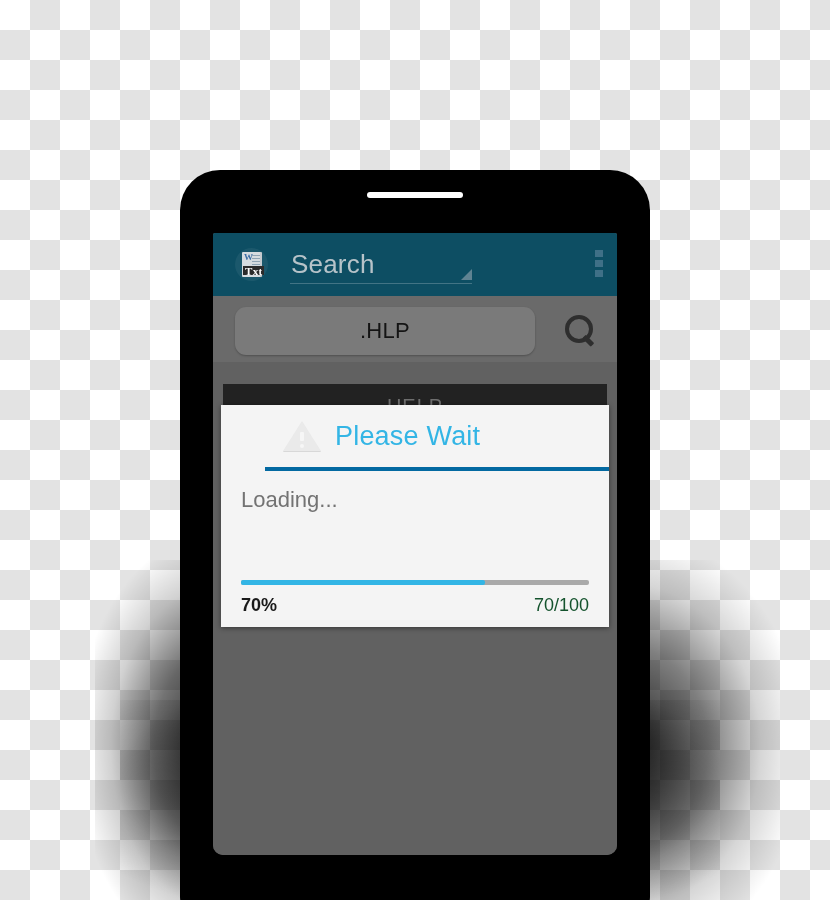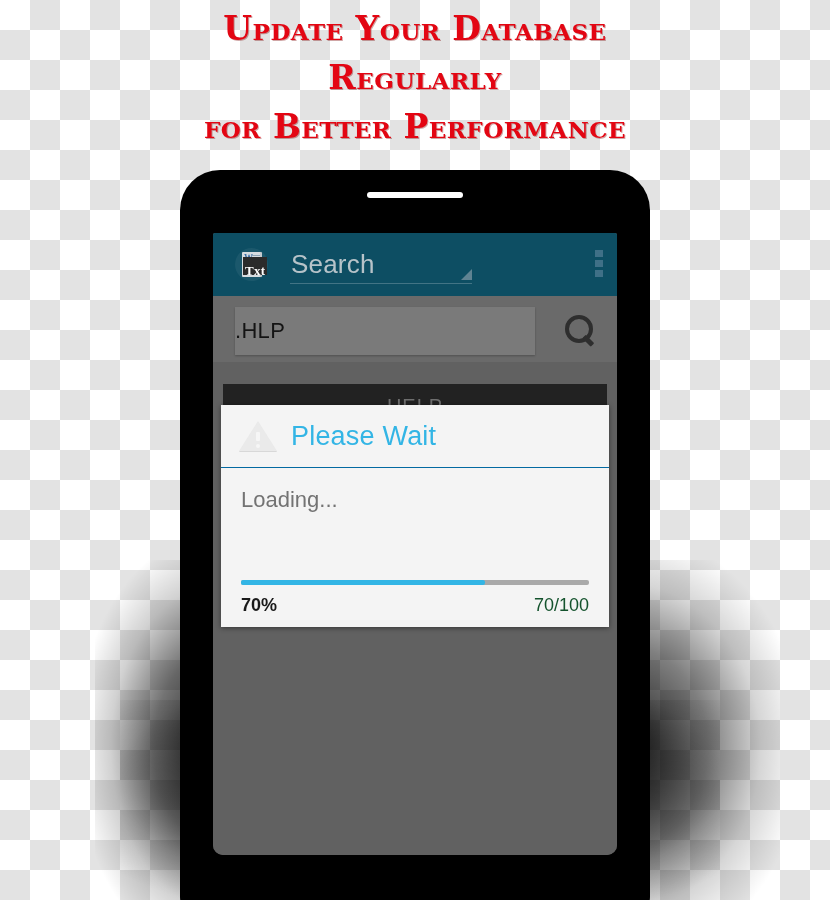--- a/index.html
+++ b/index.html
@@ -114,22 +114,22 @@
   }
   #app-icon .doc .lines {
     position: absolute; left: 10px; top: 3px; width: 8px;
   }
   #app-icon .doc .lines i {
     display: block; height: 1px; background: #8fa4b4; margin-bottom: 2px;
   }
   #app-icon .doc .txt {
     position: absolute; left: 1px; bottom: 2px;
     background: #2b2b2b; color: #ffffff;
-    font-size: 13px; font-weight: bold;
-    padding: 10px 2px 0 2px; line-height: 8px;
+    font-size: 11px; font-weight: bold;
+    padding: 1px 2px 0 2px; line-height: 8px;
     letter-spacing: 0.3px;
     font-family: "Liberation Serif", serif;
   }
   #search-spinner {
     position: absolute;
     left: 77px; top: 14px;
     width: 182px; height: 36px;
     border-bottom: 1px solid rgba(255,255,255,0.22);
   }
   #search-spinner .label {
@@ -158,23 +158,23 @@
   #search-row {
     position: relative;
     height: 66px;
     background: #6a6a6a;
   }
   #search-field {
     position: absolute;
     left: 22px; top: 11px;
     width: 300px; height: 48px;
     background: #7a7a7a;
-    border-radius: 0;
+    border-radius: 11px;
     box-shadow: 0 1px 2px rgba(0,0,0,0.25);
-    display: flex; align-items: center; 
+    display: flex; align-items: center; justify-content: center;
   }
   #search-field .val {
     font-size: 22px; color: #141414;
     letter-spacing: 0.3px;
   }
   #magnifier {
     position: absolute;
     right: 18px; top: 17px;
     width: 36px; height: 36px;
   }
@@ -215,22 +215,22 @@
     position: absolute;
     left: 8px; top: 43px;
     width: 388px; height: 222px;
     background: #f4f4f4;
     box-shadow: 0 1px 5px rgba(0,0,0,0.45);
     z-index: 6;
   }
   #dialog-title-row {
     position: relative;
     height: 62px;
-    border-bottom: 1px solid #0369a1;
-    display: flex; align-items: center;
+    border-bottom: 4px solid #0369a1;
+    display: flex; align-items: center; margin-left: 44px;
   }
   #warn-icon {
     position: relative;
     margin-left: 18px;
     width: 40px; height: 34px;
   }
   #warn-icon .tri {
     position: absolute; left: 0; top: 2px;
     width: 0; height: 0;
     border-left: 19px solid transparent;
@@ -281,25 +281,20 @@
     position: absolute;
     right: 20px; top: 190px;
     font-size: 18px; color: #14532d;
   }
 </style>
 </head>
 <body>
 
 <div id="stage">
 
-  <div id="headline">
-    <span class="hl-line">Update Your Database</span>
-    <span class="hl-line">Regularly</span>
-    <span class="hl-line">for Better Performance</span>
-  </div>
 
   <div class="shadow-blob" id="shadow-left"></div>
   <div class="shadow-blob" id="shadow-right"></div>
   <div class="shadow-blob" id="shadow-bottom"></div>
 
   <div id="phone">
     <div id="speaker"></div>
 
     <div id="screen">
 

